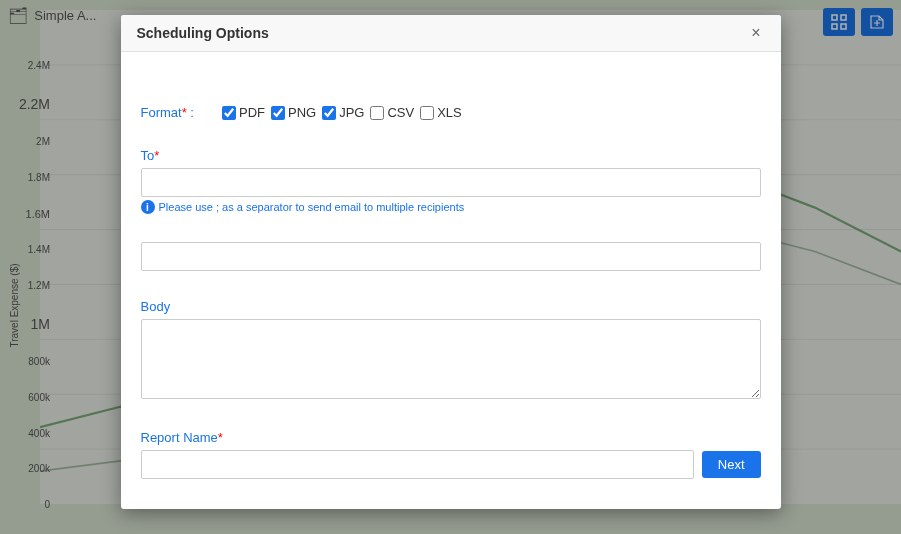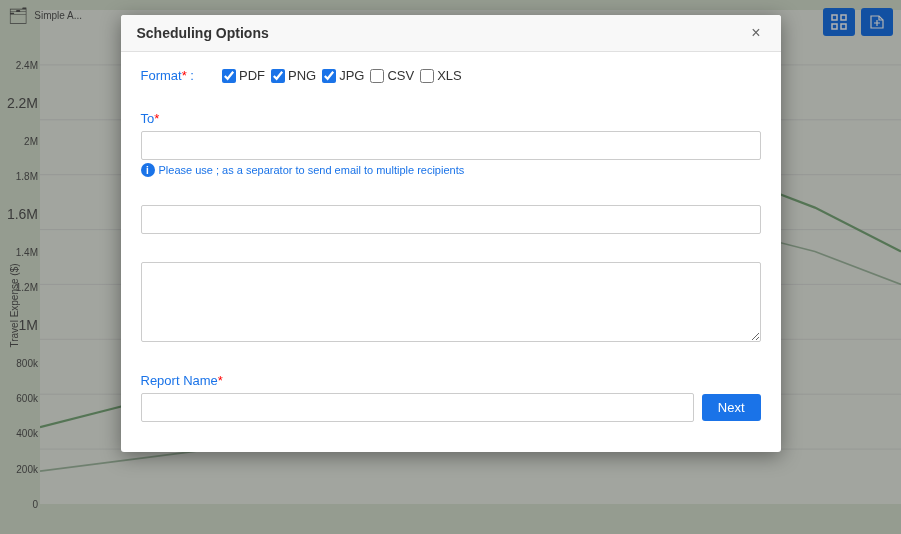--- a/index.html
+++ b/index.html
@@ -44,20 +44,21 @@
 
     
     .modal {
       background: #fff;
       width: 660px;
       border-radius: 3px;
       box-shadow: 0 4px 20px rgba(0,0,0,0.4);
       display: flex;
       flex-direction: column;
       max-height: 500px;
+      gap: 37px;
     }
 
     .modal-header {
       display: flex;
       align-items: center;
       justify-content: space-between;
       padding: 10px 16px;
       border-bottom: 1px solid #e0e0e0;
       background: #f8f8f8;
       border-radius: 3px 3px 0 0;
@@ -254,21 +255,21 @@
       padding-left: 8px;
       gap: 6px;
     }
 
     .app-bar-icon {
       color: #555;
       font-size: 16px;
     }
 
     .app-bar-title {
-      font-size: 10px;
+      font-size: 13px;
       color: #555;
     }
   </style>
 </head>
 <body>
 
 <div class="bg-chart">
   <div class="bg-chart-inner">
     
     <svg width="100%" height="100%" viewBox="0 0 800 450" preserveAspectRatio="none">
@@ -286,26 +287,26 @@
       <polyline points="0,420 80,410 160,400 240,390 320,370 400,380 480,360 560,350 640,200 720,220 800,250" fill="none" stroke="#a0b8a0" stroke-width="1.5"></polyline>
     </svg>
   </div>
 </div>
 
 <div class="app-bar">
   <span class="app-bar-icon">🗂</span>
   <span class="app-bar-title">Simple A...</span>
 </div>
 
-<div style="position:absolute; left:2px; top:60px; width:38px; height:450px; display:flex; flex-direction:column; justify-content:space-between; padding:0 2px;">
+<div style="position:absolute; left:14px; top:60px; width:38px; height:450px; display:flex; flex-direction:column; justify-content:space-between; padding:0 2px;">
   <span style="font-size:10px;color:#555;text-align:right">2.4M</span>
   <span style="font-size:14px;color:#555;text-align:right">2.2M</span>
   <span style="font-size:10px;color:#555;text-align:right">2M</span>
   <span style="font-size:10px;color:#555;text-align:right">1.8M</span>
-  <span style="font-size:14px;color:#555;text-align:right">1.6M</span>
+  <span style="font-size:11px;color:#555;text-align:right">1.6M</span>
   <span style="font-size:10px;color:#555;text-align:right">1.4M</span>
   <span style="font-size:10px;color:#555;text-align:right">1.2M</span>
   <span style="font-size:14px;color:#555;text-align:right">1M</span>
   <span style="font-size:10px;color:#555;text-align:right">800k</span>
   <span style="font-size:10px;color:#555;text-align:right">600k</span>
   <span style="font-size:10px;color:#555;text-align:right">400k</span>
   <span style="font-size:10px;color:#555;text-align:right">200k</span>
   <span style="font-size:10px;color:#555;text-align:right">0</span>
 </div>
 
@@ -377,20 +378,23 @@
           <span class="hint-icon">i</span>
           <span>Please use ; as a separator to send email to multiple recipients</span>
         </div>
       </div>
 
       <div class="field-group">
         <input type="text" class="field-input" style="">
       </div>
 
       <div class="field-group">
+        <label class="field-label">
+          <span>Body</span>
+        </label>
         <textarea class="field-textarea" style=""></textarea>
       </div>
 
       <div class="field-group">
         <label class="field-label">
           <span>Report Name</span><span class="required">*</span>
         </label>
         <div style="display:flex; gap:8px; align-items:center;">
           <input type="text" class="field-input" style="flex: 1 1 0%;">
           <button class="btn btn-primary">Next</button>

